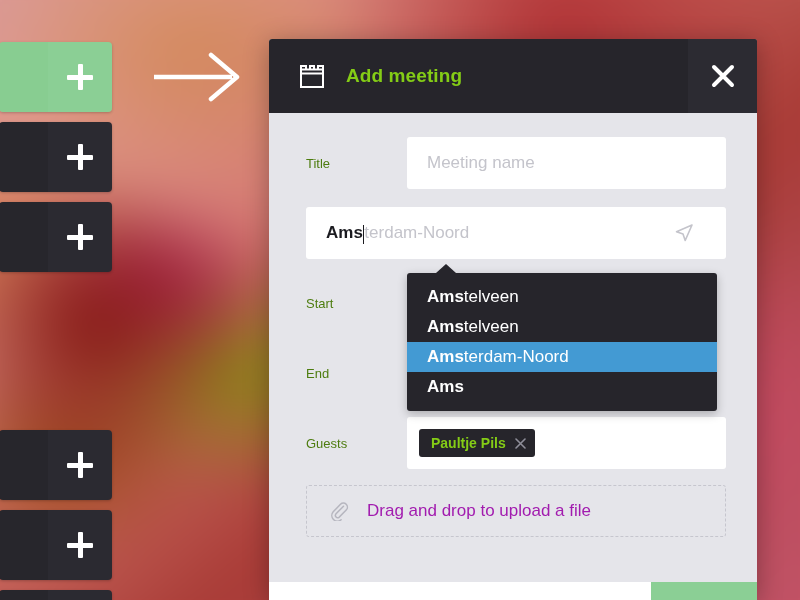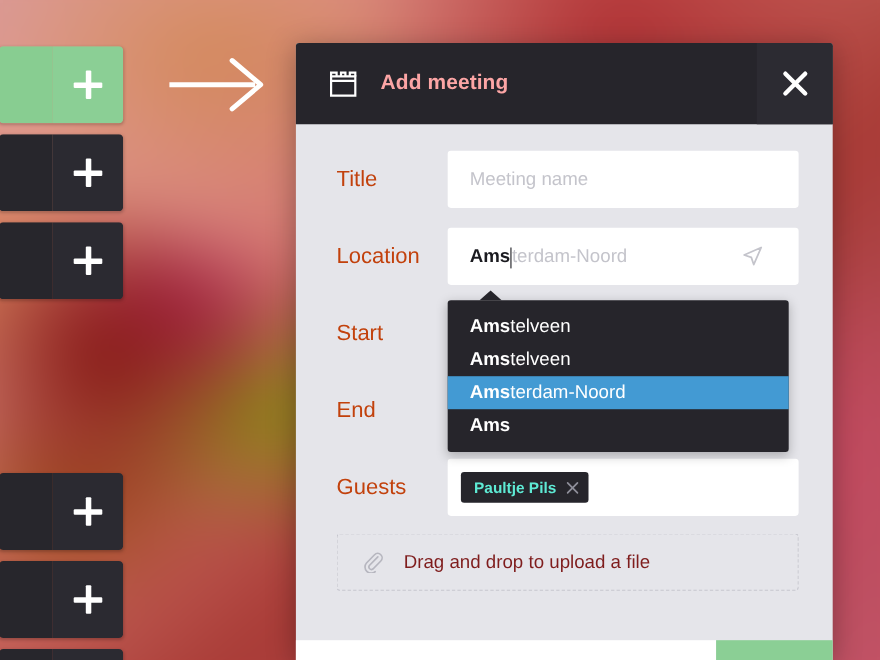--- a/index.html
+++ b/index.html
@@ -109,21 +109,21 @@
 
   #cal-icon {
     margin-left: 29px;
     width: 28px;
     height: 28px;
     flex: none;
   }
 
   #modal-title {
     margin-left: 20px;
-    color: #fca5a5;
+    color: #84cc16;
     font-size: 19px;
     font-weight: bold;
     letter-spacing: 0.1px;
   }
 
   #close-button {
     position: absolute;
     right: 0;
     top: 0;
     width: 69px;
@@ -144,22 +144,22 @@
   .row {
     display: flex;
     align-items: center;
     min-height: 56px;
     margin-bottom: 14px;
     position: relative;
   }
   .row .label {
     width: 101px;
     flex: none;
-    color: #c2410c;
-    font-size: 20px;
+    color: #4d7c0f;
+    font-size: 13px;
   }
   .field {
     flex: 1;
     height: 52px;
     background: #ffffff;
     border-radius: 3px;
     display: flex;
     align-items: center;
     padding: 0 32px 0 20px;
     position: relative;
@@ -235,21 +235,21 @@
     height: 28px;
     background: #26252b;
     border-radius: 3px;
     display: flex;
     align-items: center;
     padding: 0 9px 0 12px;
     margin-right: 9px;
     cursor: pointer;
   }
   .chip-label {
-    color: #5eead4;
+    color: #84cc16;
     font-size: 14px;
     font-weight: bold;
   }
   .chip-x {
     margin-left: 9px;
     width: 11px;
     height: 11px;
     flex: none;
   }
 
@@ -260,21 +260,21 @@
     border: 1.5px dashed #c6c6ce;
     border-radius: 3px;
     display: flex;
     align-items: center;
     padding-left: 22px;
     cursor: pointer;
   }
   #clip-icon { width: 20px; height: 20px; flex: none; }
   #dropzone .dz-label {
     margin-left: 18px;
-    color: #7f1d1d;
+    color: #a21caf;
     font-size: 17px;
   }
 
   
   #bottom-bar {
     position: absolute;
     left: 0;
     bottom: 0;
     width: 488px;
     height: 18px;
@@ -361,21 +361,20 @@
     <div id="form">
 
       <div class="row">
         <div class="label">Title</div>
         <div class="field">
           <span class="placeholder">Meeting name</span>
         </div>
       </div>
 
       <div class="row">
-        <div class="label">Location</div>
         <div class="field">
           <span class="typed">Ams</span>
             <span class="caret"></span>
             <span class="suggest-rest">terdam-Noord</span>
           <svg id="nav-icon" viewBox="0 0 20 20">
             <path d="M18 2 L2.5 8.8 L9 11 L11.2 17.5 Z" fill="none" stroke="#c4c4cb" stroke-width="1.6" stroke-linejoin="round"></path>
           </svg>
         </div>
       </div>
 

